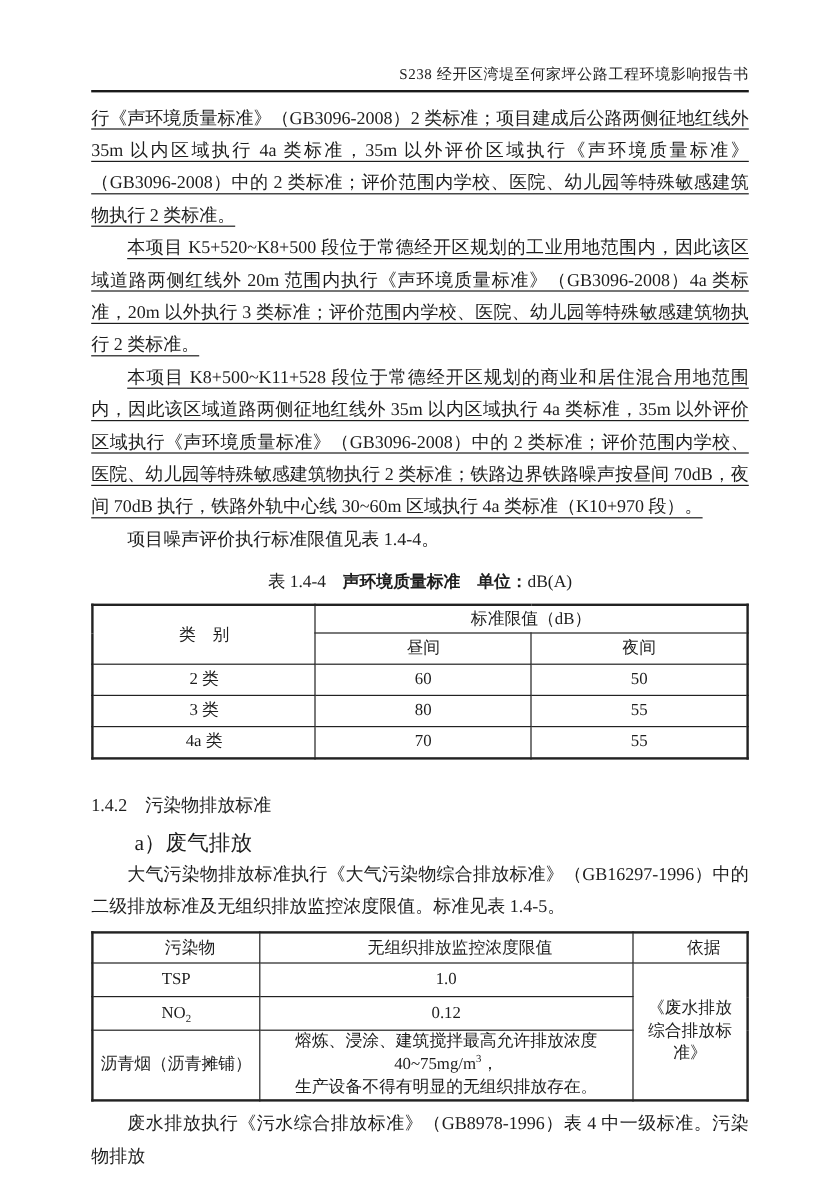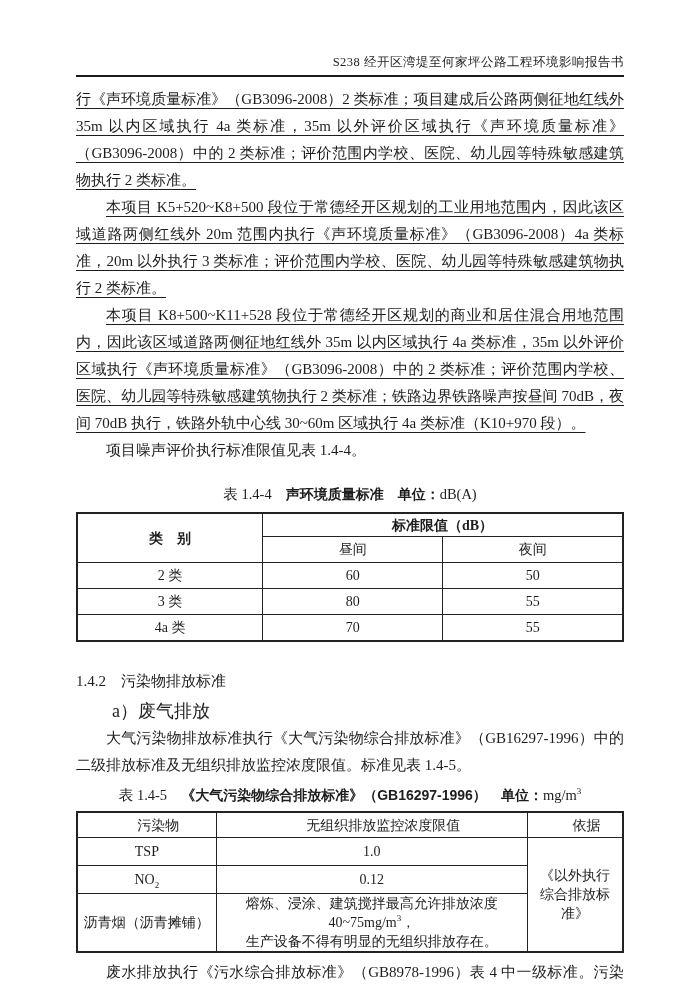--- a/index.html
+++ b/index.html
@@ -36,21 +36,21 @@
   .bodytext { margin-top: 9px; }
   .u {
     text-decoration: underline;
     text-decoration-thickness: 1px;
     text-underline-offset: 4px;
   }
   .indent { text-indent: 2em; }
   .tbl-cap {
     text-align: center;
     font-size: 14.5px;
-    margin-top: 20px;
+    margin-top: 10px;
     line-height: 20px;
   }
   .cap-bold {
     font-family: "Liberation Sans", "DejaVu Sans", sans-serif;
     font-weight: bold;
     font-size: 14px;
   }
   .cap-sep { display: inline-block; width: 14px; }
   table {
     width: 100%;
@@ -61,21 +61,21 @@
     margin-top: 8px;
   }
   th, td {
     border: 1px solid #222222;
     text-align: center;
     vertical-align: middle;
     font-weight: normal;
     padding: 0 4px;
     line-height: 19px;
   }
-  .t-noise tr.hr1 td { height: 22px; font-weight: bold; }
+  .t-noise tr.hr1 td { height: 22px; }
   .t-noise tr.hr2 td { height: 25px; }
   .t-noise tr.dr  td { height: 25px; }
   .t-air  tr.hr1 td { height: 24px; padding-left: 27px; }
   .t-air  tr.r1  td { height: 27px; }
   .t-air  tr.r2  td { height: 27px; }
   .t-air  tr.r3  td { height: 44px; }
   .sec-heading {
     margin: 28px 0 0 0;
     font-size: 15px;
     line-height: 22px;
@@ -143,41 +143,38 @@
     </table>
 
   <p class="sec-heading">1.4.2　污染物排放标准</p>
 
   <p class="sub-item">a）废气排放</p>
 
   <div class="bodytext" style="margin-top:3px;">
     <p class="indent">大气污染物排放标准执行《大气污染物综合排放标准》（GB16297-1996）中的二级排放标准及无组织排放监控浓度限值。标准见表 1.4-5。</p>
   </div>
 
-  <div class="tbl-cap" style="margin-top:6px;">
-    <span>表 1.4-5</span><span class="cap-sep"></span><span class="cap-bold">《大气污染物综合排放标准》（GB16297-1996）</span><span class="cap-sep"></span><span class="cap-bold">单位：</span><span>mg/m</span><sup>3</sup>
-  </div>
 
   <table class="t-air" style="margin-top:6px;">
     <colgroup>
         <col style="width:25.5%">
         <col style="width:57%">
         <col style="width:17.5%">
       </colgroup>
     <tbody>
         <tr class="hr1">
       <td>污染物</td>
       <td>无组织排放监控浓度限值</td>
       <td>依据</td>
     </tr>
     <tr class="r1">
       <td>TSP</td>
       <td>1.0</td>
       <td rowspan="3">
-        <div>《以外执行</div>
+        <div>《废水排放</div>
         <div>综合排放标准》</div>
       </td>
     </tr>
     <tr class="r2">
       <td><span>NO</span><sub>2</sub></td>
       <td>0.12</td>
     </tr>
     <tr class="r3">
       <td>沥青烟（沥青摊铺）</td>
       <td>

